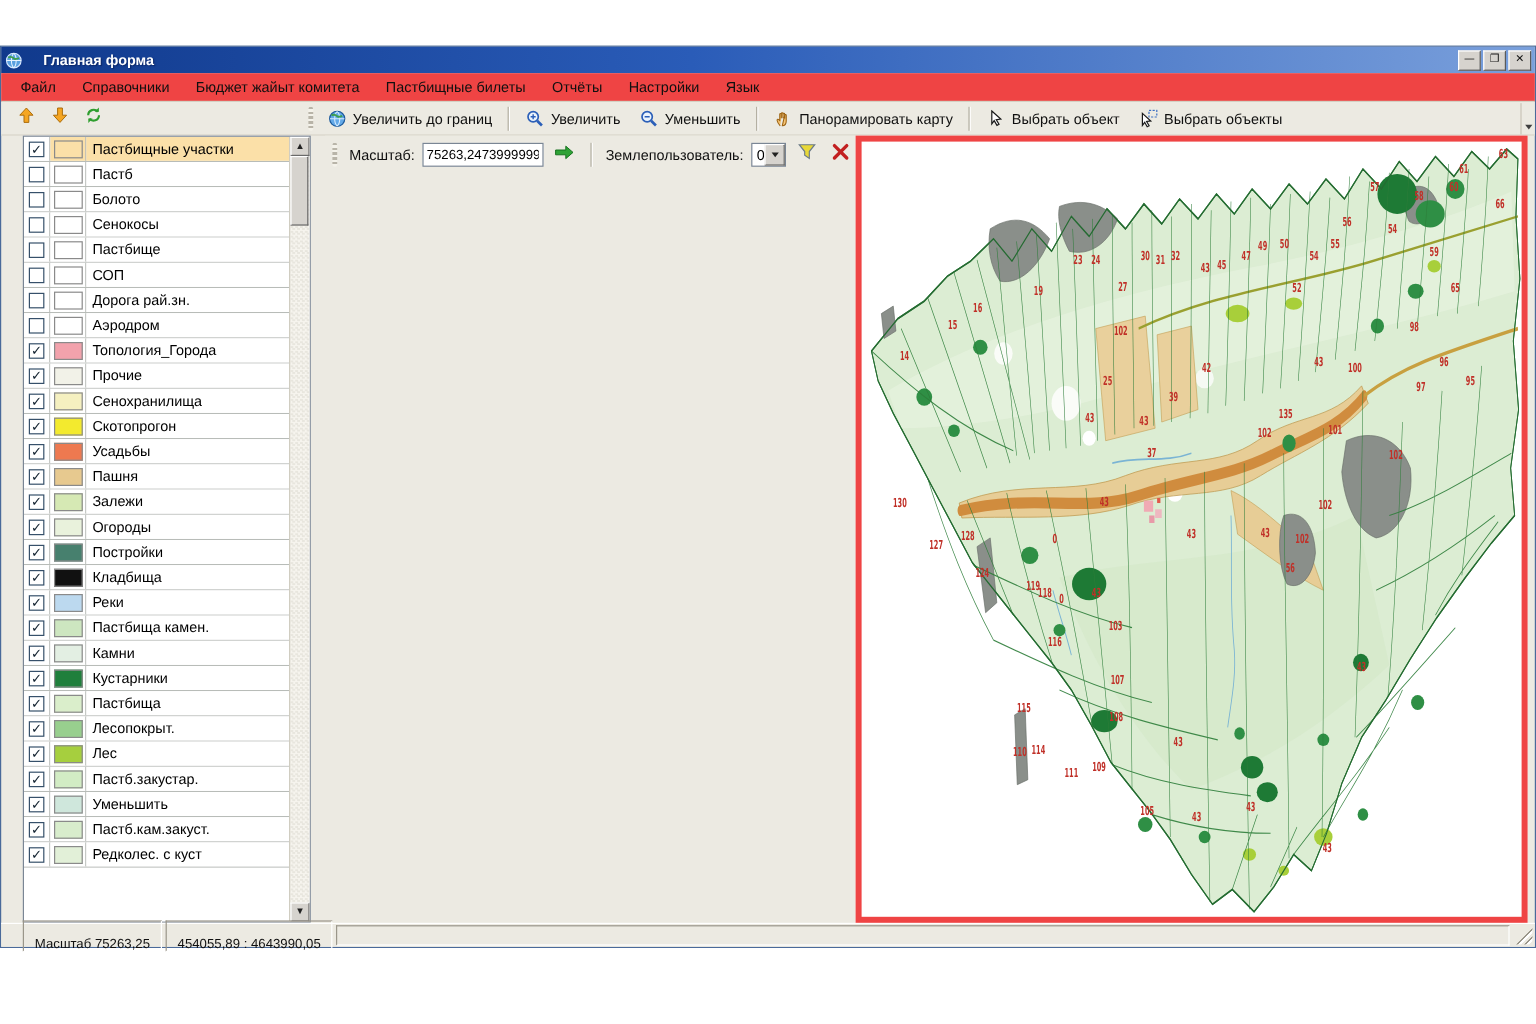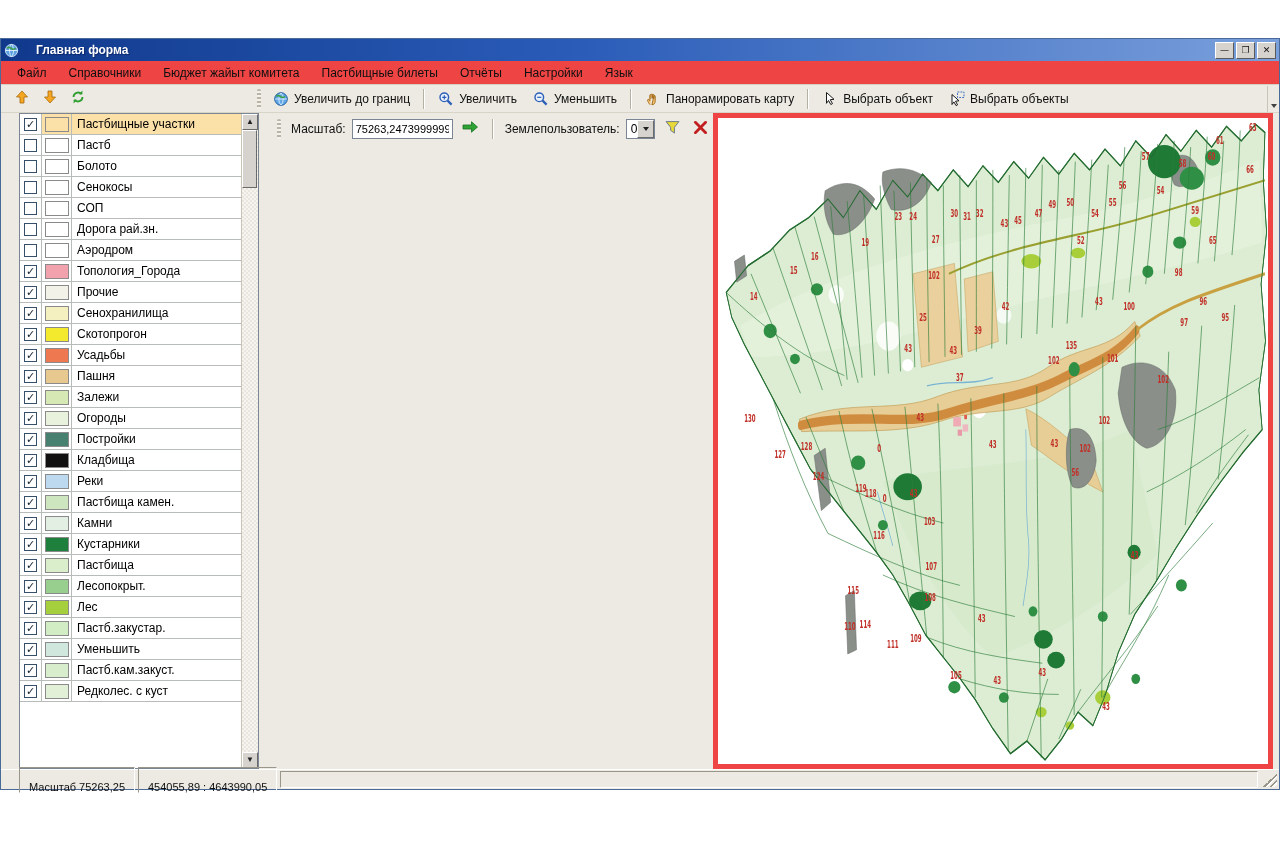--- a/index.html
+++ b/index.html
@@ -260,20 +260,29 @@
             <div class="lbl-cell">Болото</div>
           </div>
           <div class="layer-row">
             <div class="cb-cell">
               <div class="cb"></div>
             </div>
             <div class="sw-cell">
               <div class="sw" style="background: rgb(255, 255, 255);"></div>
             </div>
             <div class="lbl-cell">Сенокосы</div>
+          </div>
+          <div class="layer-row">
+            <div class="cb-cell">
+              <div class="cb"></div>
+            </div>
+            <div class="sw-cell">
+              <div class="sw" style="background: rgb(255, 255, 255);"></div>
+            </div>
+            <div class="lbl-cell">Пастбище</div>
           </div>
           <div class="layer-row">
             <div class="cb-cell">
               <div class="cb"></div>
             </div>
             <div class="sw-cell">
               <div class="sw" style="background: rgb(255, 255, 255);"></div>
             </div>
             <div class="lbl-cell">СОП</div>
           </div>

